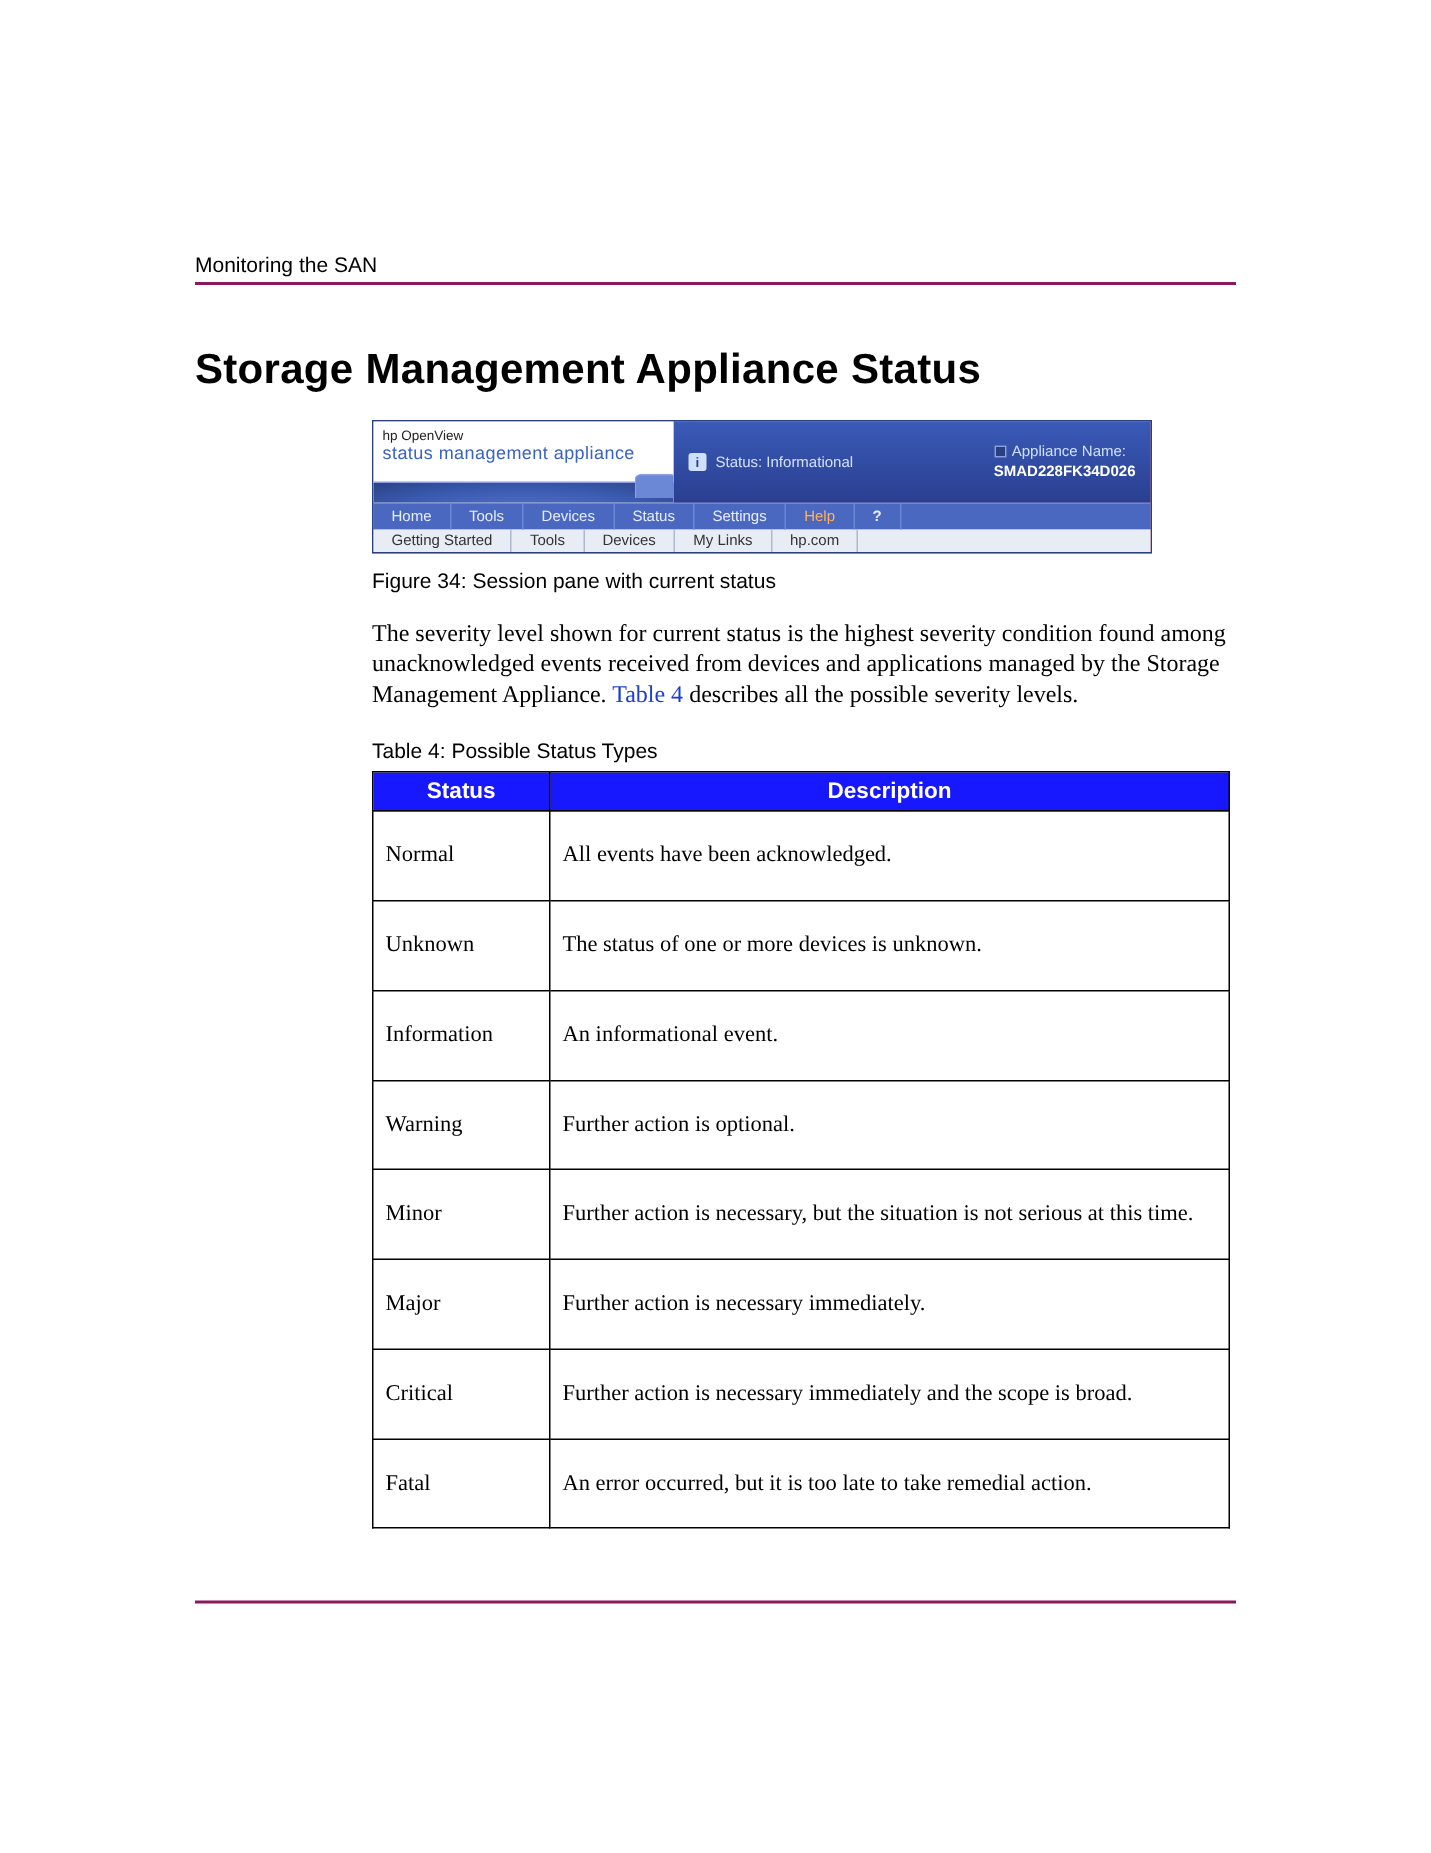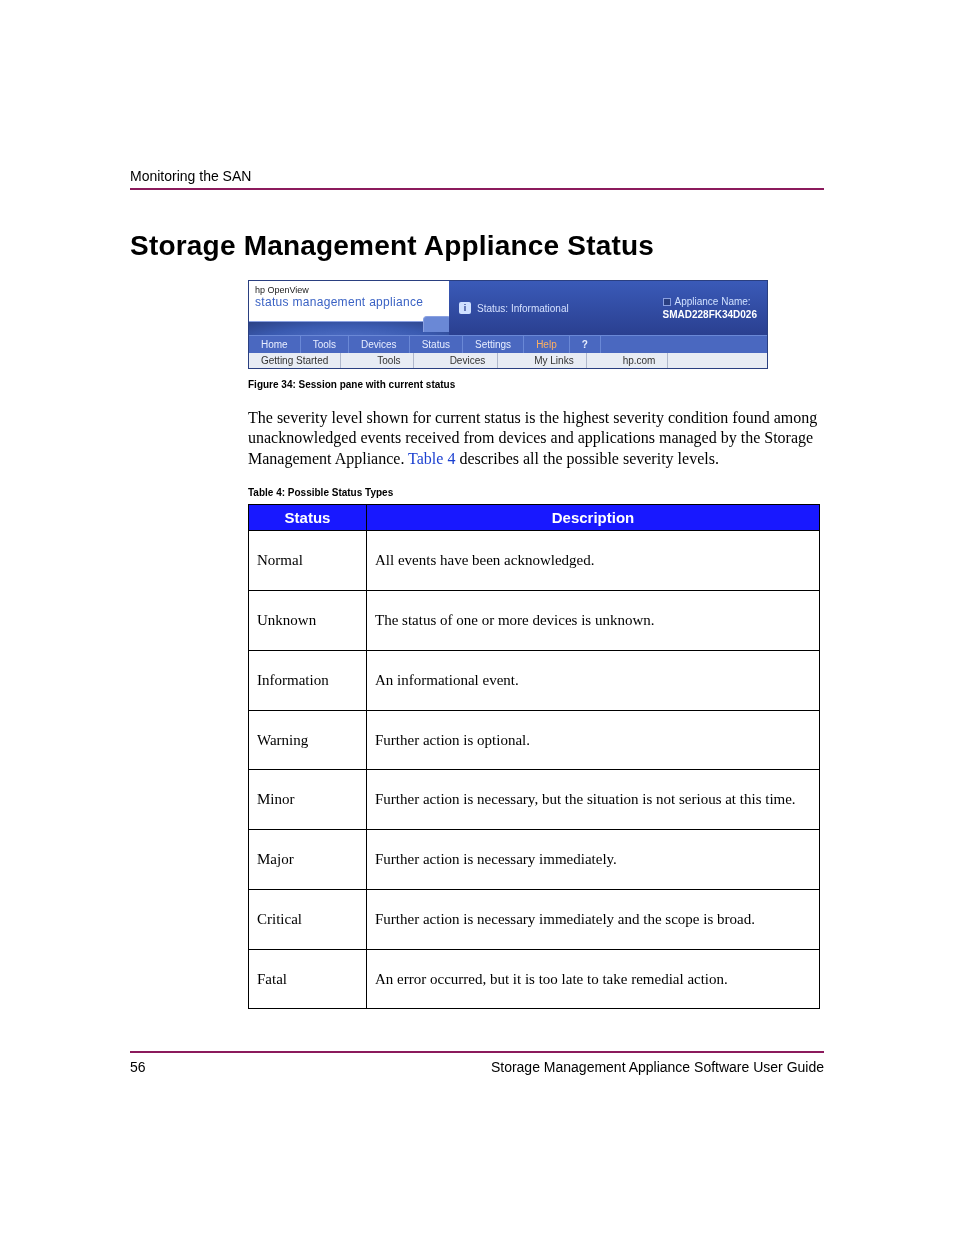--- a/index.html
+++ b/index.html
@@ -119,33 +119,32 @@
     color: #e8eeff;
     font-size: 10px;
     cursor: pointer;
   }
   .sp-tab.help { color: #ffb060; }
   .sp-tab.q { font-weight: bold; }
   .sp-subtabs {
     display: flex;
     background: #e8ecf4;
     color: #333;
-    gap: 24px;
   }
   .sp-subtab {
     padding: 2px 12px;
     border-right: 1px solid #b0b8cc;
     font-size: 10px;
     cursor: pointer;
   }
   .fig-caption, .tab-caption {
     font-family: "Arial Narrow", Arial, sans-serif;
     font-stretch: condensed;
-    font-weight: 700;
-    font-size: 10px;
+    font-weight: 400;
+    font-size: 14px;
     margin-left: 118px;
   }
   .fig-caption { margin-top: 10px; margin-bottom: 18px; }
   .tab-caption { margin-top: 4px; margin-bottom: 6px; }
   .xref { color: #1a3fd0; }
   table.status-table {
     margin-left: 118px;
     border-collapse: collapse;
     width: 572px;
     font-size: 15px;
@@ -283,17 +282,13 @@
       <tr>
         <td class="status-col">Fatal</td>
         <td>An error occurred, but it is too late to take remedial action.</td>
       </tr>
     </tbody>
   </table>
 </div>
 
 <div class="footer">
   <hr class="foot-rule">
-  <div class="foot-row">
-    <span>56</span>
-    <span>Storage Management Appliance Software User Guide</span>
-  </div>
 </div>
 
 </body></html>

